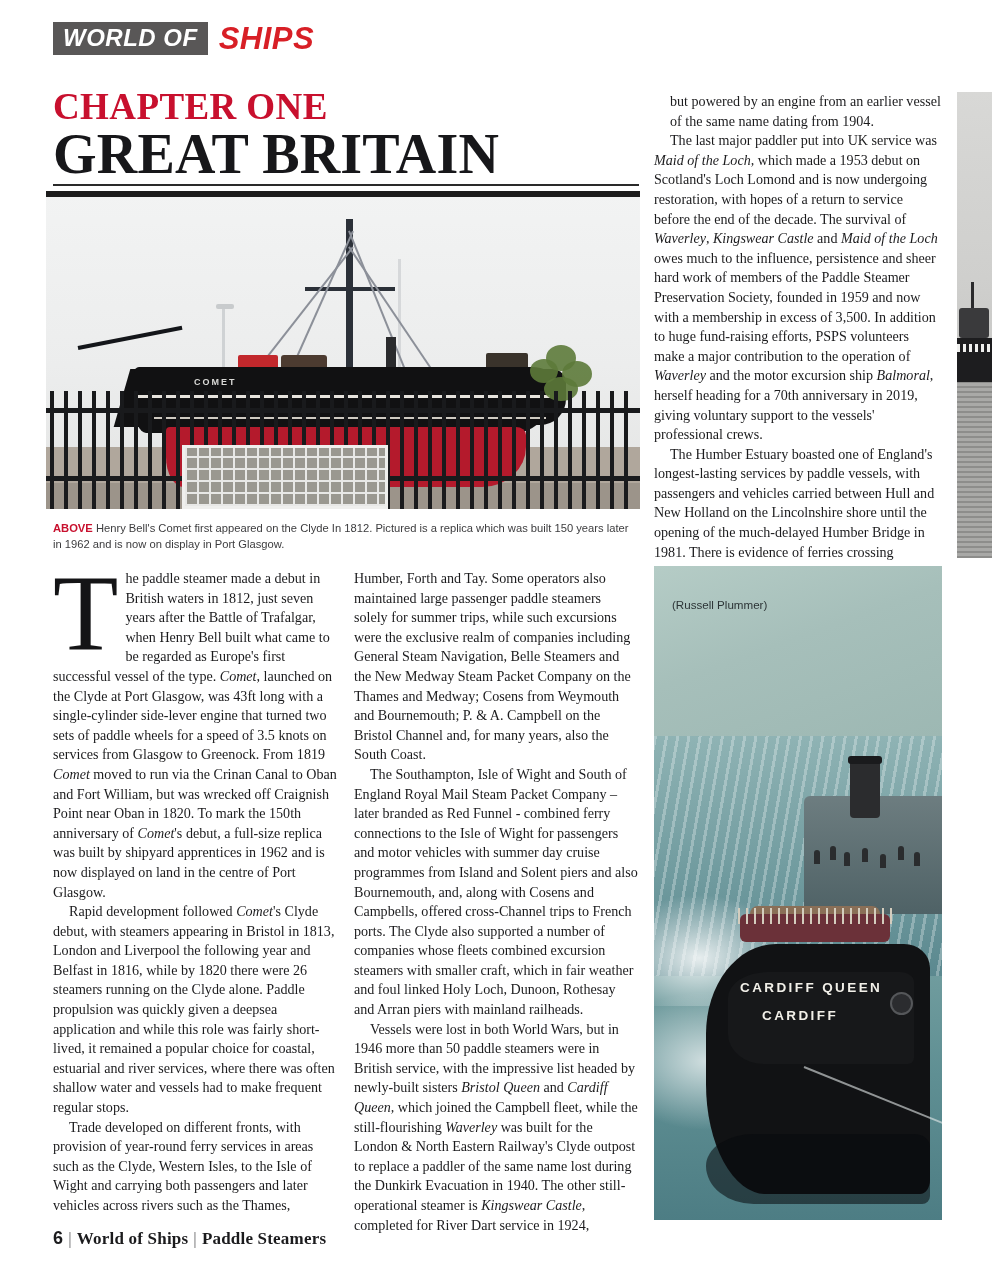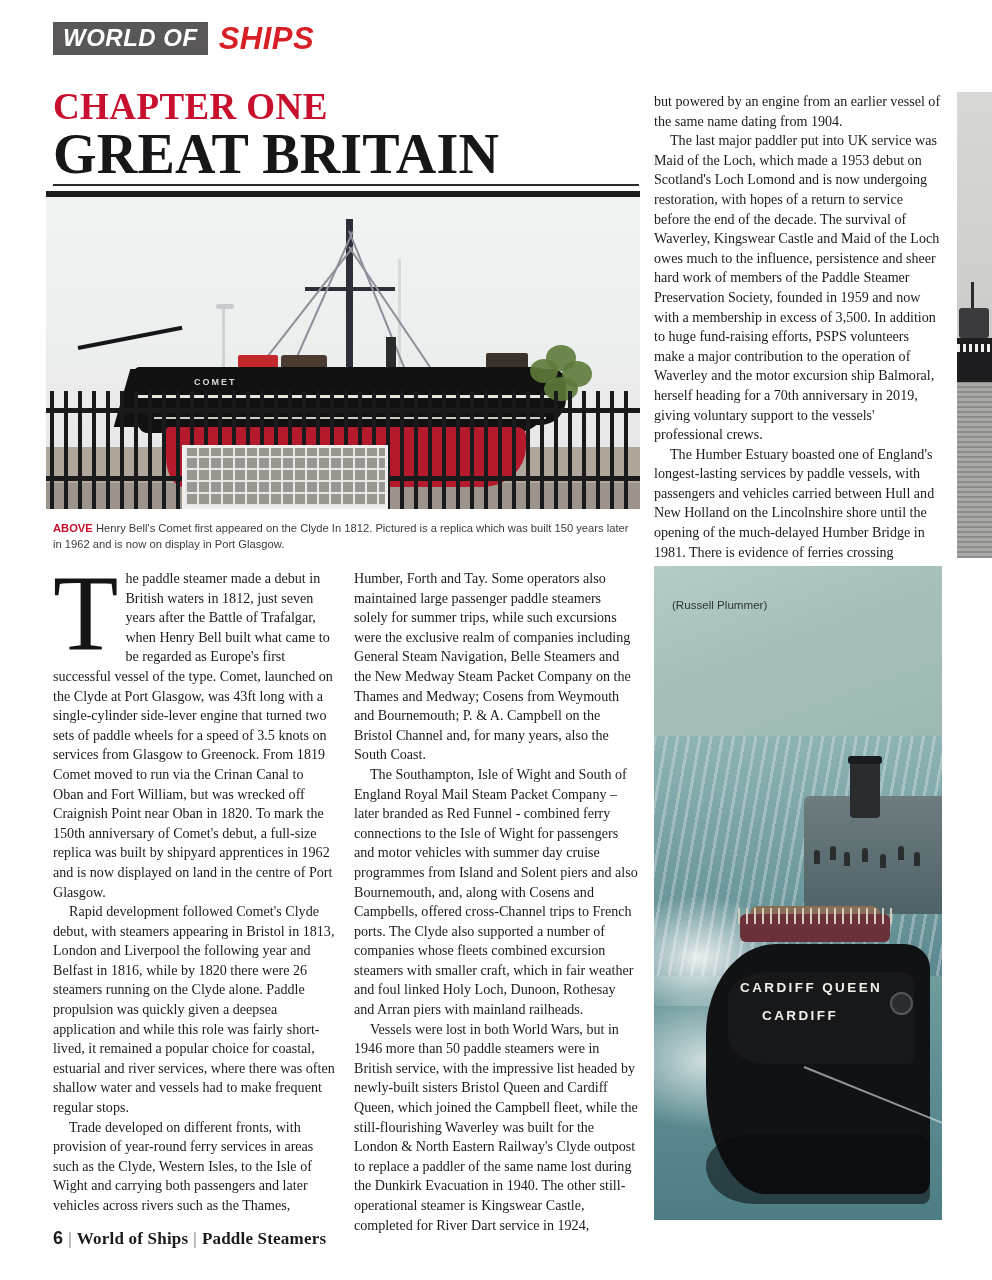--- a/index.html
+++ b/index.html
@@ -119,26 +119,26 @@
     font-size:14.1px;line-height:19.6px;color:#1b1b1d;
     text-align:left;
   }
   .col p{margin:0;text-indent:16px;}
   .col p.first{text-indent:0;}
   #col1{left:53px;height:640px;}
   #col2{left:354px;height:640px;}
   #col3{position:absolute;left:654px;top:92px;width:288px;height:470px;
         font-size:14.1px;line-height:19.6px;color:#1b1b1d;}
   #col3 p{margin:0;text-indent:16px;}
-  #col3 p.first{text-indent:0;}
+  #col3 p.first{text-indent:0;margin-left:16px;}
   .dropcap{
     float:left;font-size:107px;line-height:84px;font-weight:normal;
     padding:0 7px 0 0;margin-top:2px;color:#141416;
   }
-  .it{margin-top:24px;}
+  .it{font-style:italic;margin-top:24px;}
 
   
   .photo-bw{
     position:absolute;left:957px;top:92px;width:35px;height:466px;overflow:hidden;
     background:linear-gradient(#d8d8d6 0%,#cfcfcd 40%,#b9b9b7 100%);
   }
   .bw-sea{position:absolute;left:0;bottom:0;width:100%;height:180px;
     background:repeating-linear-gradient(0deg,#8d8d8b 0 2px,#a9a9a7 2px 5px);}
   .bw-hull{position:absolute;left:0;top:246px;width:100%;height:44px;background:#1d1d1f;}
   .bw-white{position:absolute;left:0;top:252px;width:100%;height:8px;

